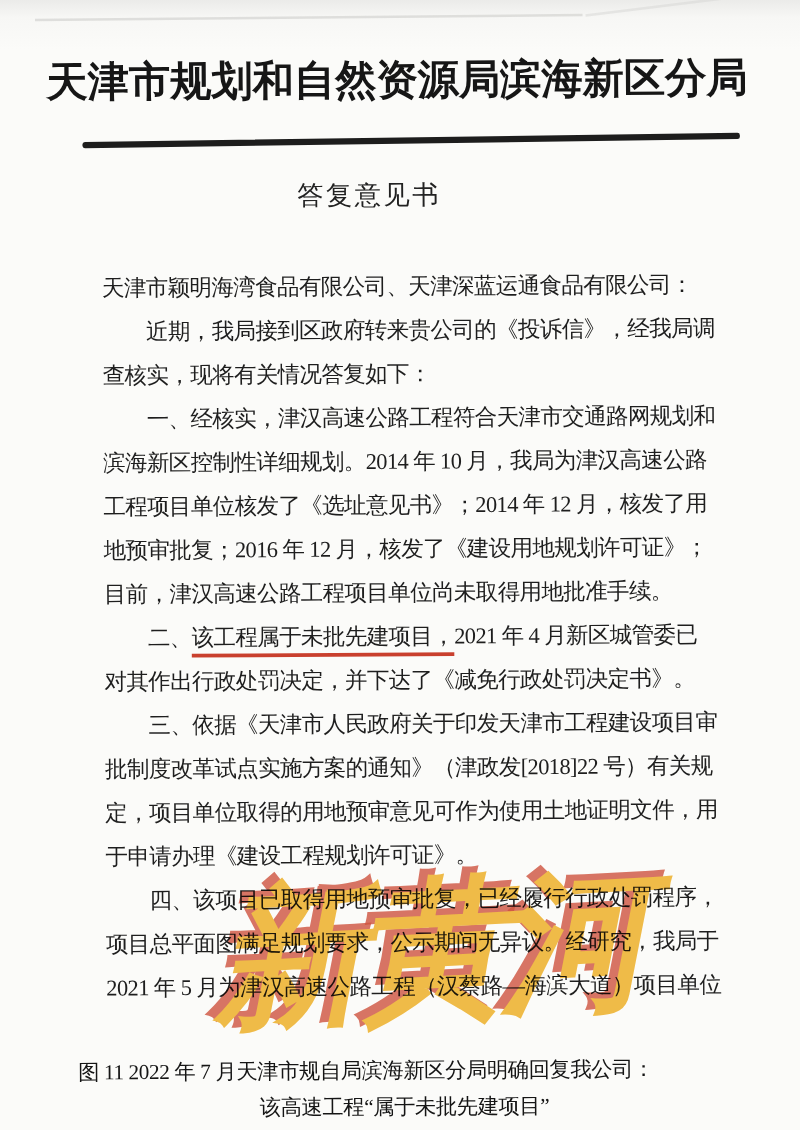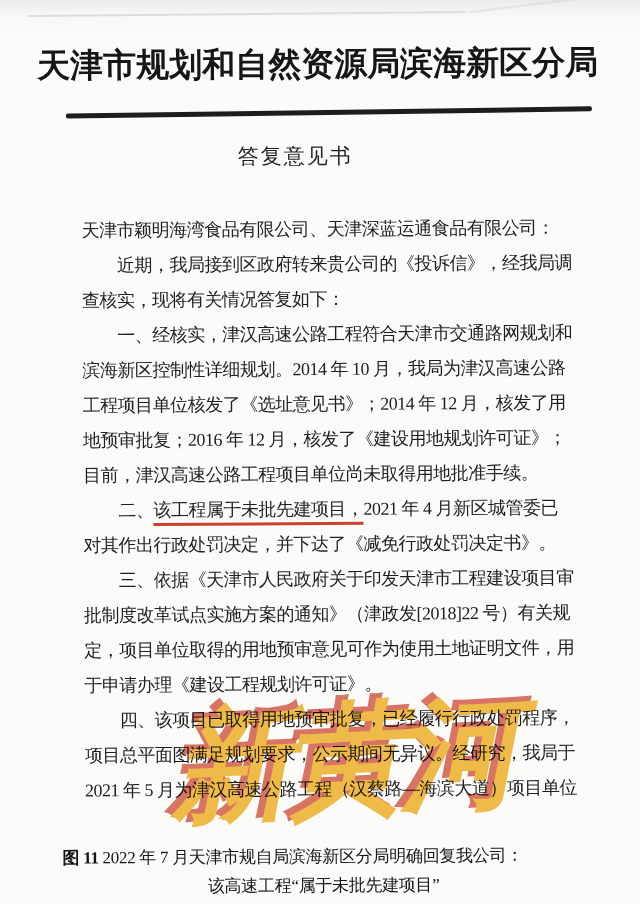--- a/index.html
+++ b/index.html
@@ -39,21 +39,21 @@
   .indent{text-indent:35px;}
   .red-underline{
     border-bottom:3px solid #c9402e;
     padding-bottom:3px;
   }
   .caption{
     position:absolute;top:842px;left:60px;width:522px;
     font-size:17px;line-height:29px;letter-spacing:-0.3px;color:#151515;
   }
   .cap-line1{white-space:nowrap;}
-  .cap-label{font-weight:bold;text-align:right;}
+  .cap-label{font-weight:normal;text-align:right;}
   .cap-line2{text-align:center;}
   .watermark{
     position:absolute;top:698px;left:170px;
     font-size:122px;font-weight:bold;font-style:italic;
     letter-spacing:-8px;line-height:1;
     color:#f2b93c;
     text-shadow:-6px -5px 0 rgba(206,70,48,0.8);
     transform:rotate(-3deg);
     mix-blend-mode:multiply;
     opacity:.93;

